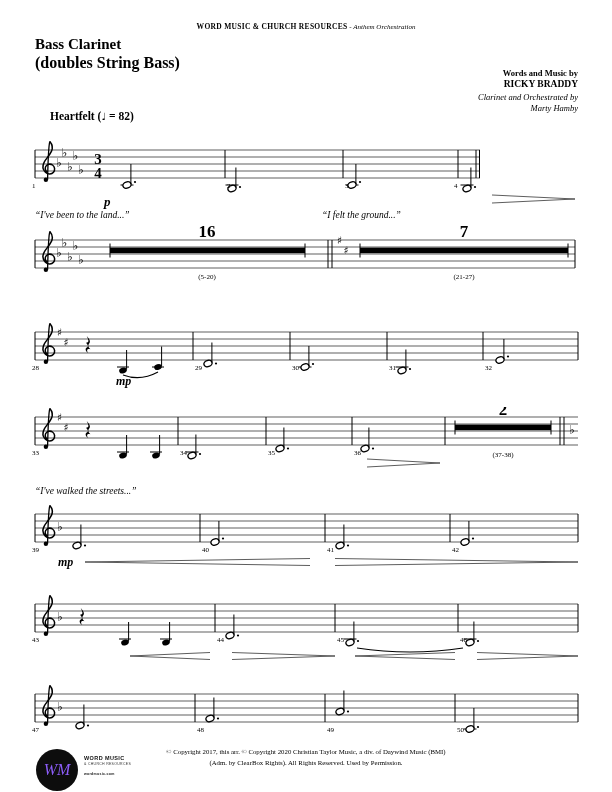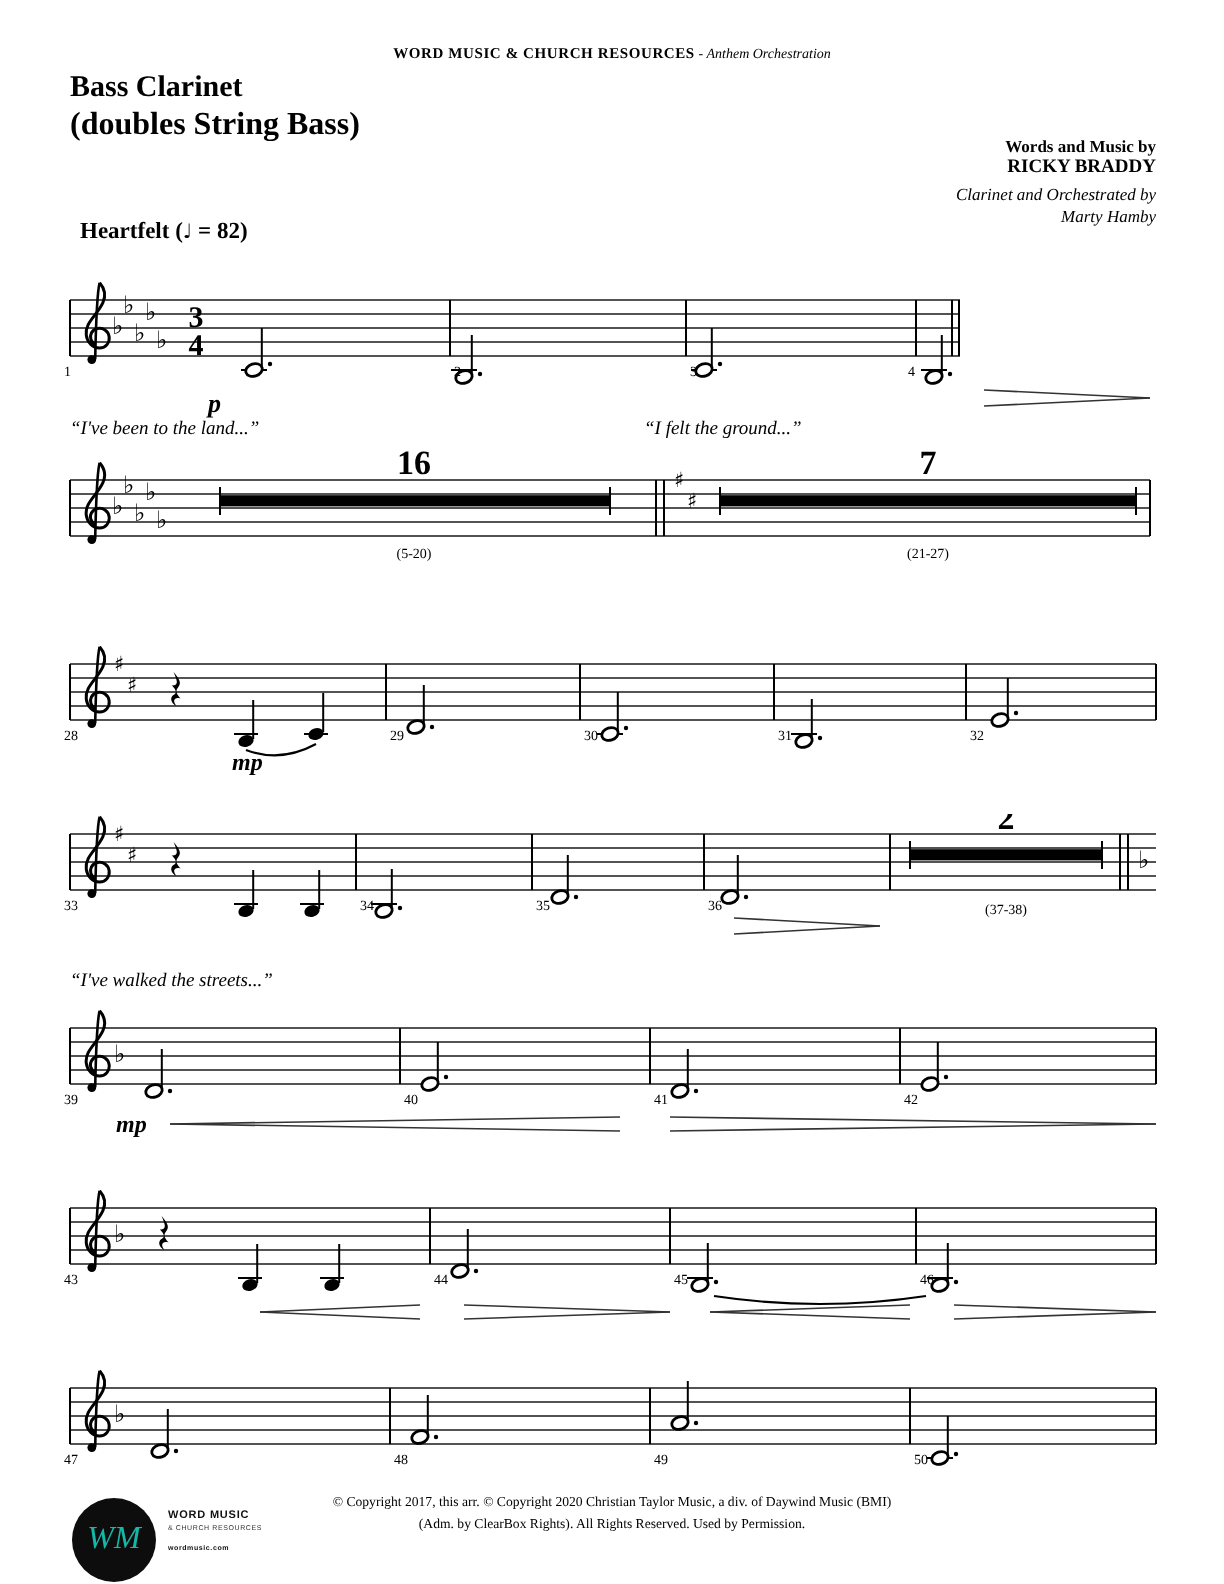--- a/index.html
+++ b/index.html
@@ -10,21 +10,21 @@
   .pub-line{top:22px;left:0;width:612px;text-align:center;font-size:7.5px;}
   .pub-bold{font-weight:bold;letter-spacing:.3px;}
   .pub-ital{font-style:italic;font-size:7px;}
   .instrument{top:36px;left:35px;font-weight:bold;font-size:15px;}
   .instrument-note{top:54px;left:35px;font-weight:bold;font-size:16px;}
   .title{top:40px;left:0;width:612px;text-align:center;font-weight:bold;font-size:29px;}
   .credit{right:34px;}
   .credit-b{font-weight:bold;font-size:8.5px;}
   .credit-b2{font-weight:bold;font-size:9.5px;margin-left:16px;}
   .credit-i{font-style:italic;font-size:8.5px;}
-  .tempo{top:110px;left:40px;font-weight:bold;font-size:11.5px;}
+  .tempo{top:110px;left:50px;font-weight:bold;font-size:11.5px;}
   .qnote{font-family:"DejaVu Sans",sans-serif;font-size:10px;}
   
   .cue{font-style:italic;font-size:9.5px;}
   
   .sys{left:30px;}
   svg{display:block;}
   svg text{fill:#000;}
   .mnum{font:7px "Liberation Serif",serif;}
   .acc{font:12px "DejaVu Sans",sans-serif;}
   .acc-s{font:10.5px "DejaVu Sans",sans-serif;}
@@ -36,21 +36,21 @@
   .staff-line{stroke:#1a1a1a;stroke-width:.7;}
   .bar{stroke:#000;stroke-width:1;}
   .stem{stroke:#000;stroke-width:1;}
   .ledger{stroke:#000;stroke-width:1;}
   .hpin{stroke:#333;stroke-width:.8;}
   .curve{stroke:#000;stroke-width:1.1;fill:none;}
   
   .copyright{left:0;width:612px;text-align:center;font-size:6.8px;}
   .logo-circle{left:36px;top:749px;width:42px;height:42px;border-radius:50%;background:#0d0d0d;
                display:flex;align-items:center;justify-content:center;}
-  .logo-mono{color:#14b8a6;font-style:italic;font-size:16px;font-family:"Liberation Serif",serif;}
+  .logo-mono{color:#8b5cf6;font-style:italic;font-size:16px;font-family:"Liberation Serif",serif;}
   .logo-text{left:84px;top:755px;font-family:"Liberation Sans",sans-serif;}
   .logo-name{font-size:5.5px;font-weight:bold;letter-spacing:.4px;color:#111;}
   .logo-sub{font-size:3.5px;letter-spacing:.3px;color:#333;margin-top:1px;}
   .logo-url{font-size:3.5px;letter-spacing:.3px;color:#111;margin-top:6px;font-weight:bold;}
 </style>
 </head>
 <body>
 
 <div class="page">
 

